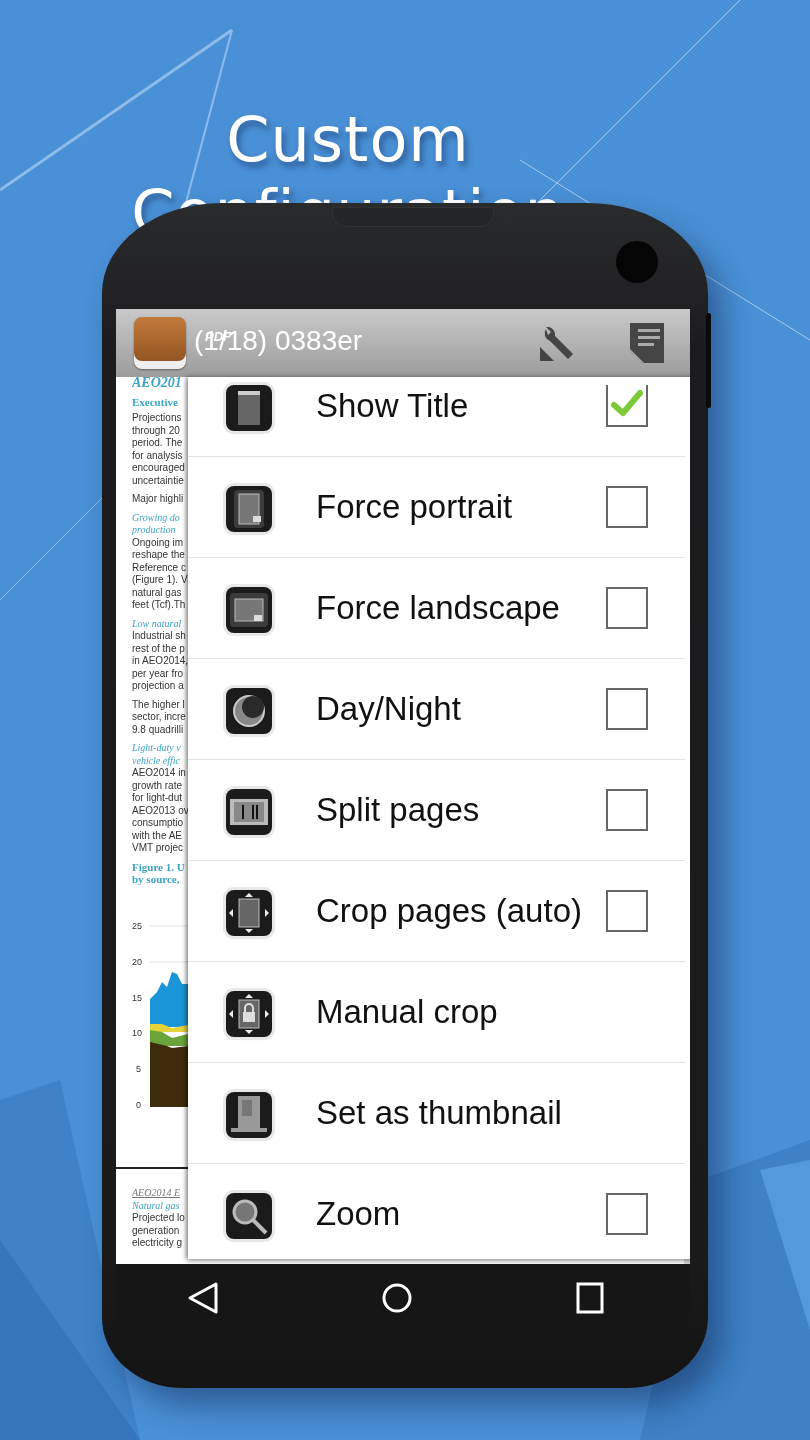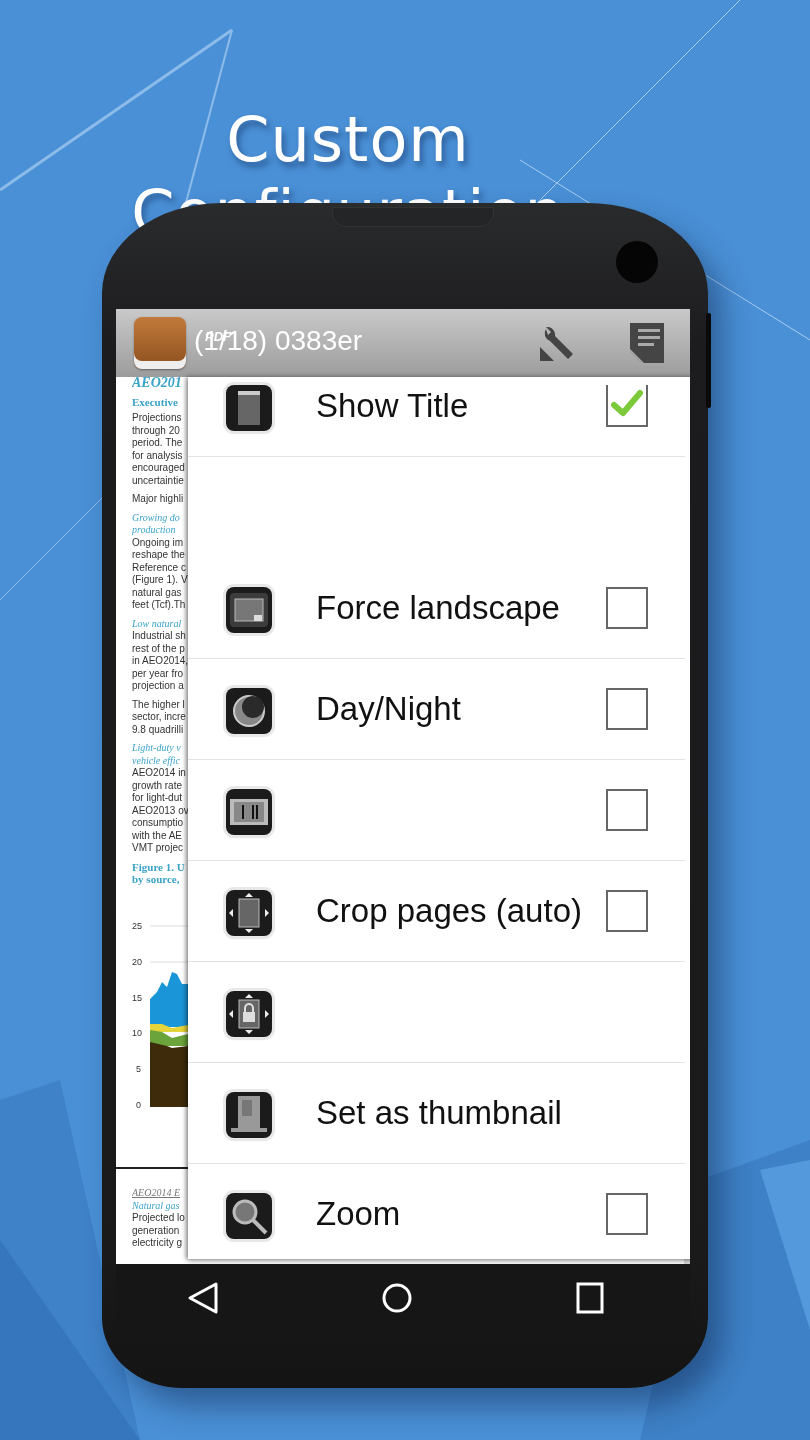--- a/index.html
+++ b/index.html
@@ -131,20 +131,29 @@
         <div class="menu-item" style="top: -20px;">
           <div class="menu-icon"><svg width="46" height="46" viewBox="0 0 46 46">
               <rect x="12" y="6" width="22" height="34" fill="#666"></rect>
               <rect x="12" y="6" width="22" height="4" fill="#ccc"></rect>
             </svg></div>
           <div class="menu-label">Show Title</div>
           <div class="checkbox" aria-checked="true" style="border-top: none;"><svg width="38" height="38" viewBox="0 0 38 38">
               <path d="M6,20 L15,28 L32,8" fill="none" stroke="#7cc93a" stroke-width="6" stroke-linecap="round" stroke-linejoin="round"></path>
             </svg></div>
         </div>
+        <div class="menu-item" style="top: 81px;">
+          <div class="menu-icon"><svg width="46" height="46" viewBox="0 0 46 46">
+              <rect x="8" y="4" width="30" height="38" rx="4" fill="#3c3c3c"></rect>
+              <rect x="13" y="8" width="20" height="30" fill="#777" stroke="#bbb"></rect>
+              <rect x="27" y="30" width="8" height="6" fill="#ddd"></rect>
+            </svg></div>
+          <div class="menu-label">Force portrait</div>
+          <div class="checkbox" aria-checked="false"></div>
+        </div>
         <div class="menu-item" style="top: 182px;">
           <div class="menu-icon"><svg width="46" height="46" viewBox="0 0 46 46">
               <rect x="4" y="6" width="38" height="34" rx="4" fill="#3c3c3c"></rect>
               <rect x="9" y="12" width="28" height="22" fill="#777" stroke="#bbb"></rect>
               <rect x="28" y="28" width="8" height="6" fill="#ddd"></rect>
             </svg></div>
           <div class="menu-label">Force landscape</div>
           <div class="checkbox" aria-checked="false"></div>
         </div>
         <div class="menu-item" style="top: 283px;">
@@ -156,37 +165,39 @@
           <div class="checkbox" aria-checked="false"></div>
         </div>
         <div class="menu-item" style="top: 384px;">
           <div class="menu-icon"><svg width="46" height="46" viewBox="0 0 46 46">
               <rect x="4" y="10" width="38" height="26" fill="#bbb"></rect>
               <rect x="8" y="13" width="30" height="20" fill="#888"></rect>
               <rect x="16" y="16" width="2" height="14" fill="#111"></rect>
               <rect x="26" y="16" width="2" height="14" fill="#111"></rect>
               <rect x="30" y="16" width="2" height="14" fill="#111"></rect>
             </svg></div>
+          <div class="menu-label">Split pages</div>
           <div class="checkbox" aria-checked="false"></div>
         </div>
         <div class="menu-item" style="top: 485px; padding-left: 28px;">
           <div class="menu-icon"><svg width="46" height="46" viewBox="0 0 46 46">
               <rect x="13" y="9" width="20" height="28" fill="#666" stroke="#bbb"></rect>
               <path d="M23,3 l-4,4 h8z M23,43 l-4,-4 h8z M3,23 l4,-4 v8z M43,23 l-4,-4 v8z" fill="#eee"></path>
             </svg></div>
           <div class="menu-label">Crop pages (auto)</div>
           <div class="checkbox" aria-checked="false"></div>
         </div>
         <div class="menu-item" style="top: 586px;">
           <div class="menu-icon"><svg width="46" height="46" viewBox="0 0 46 46">
               <rect x="13" y="9" width="20" height="28" fill="#666" stroke="#bbb"></rect>
               <rect x="17" y="21" width="12" height="10" fill="#ddd"></rect>
               <path d="M19,21 v-4 a4,4 0 0 1 8,0 v4" fill="none" stroke="#ddd" stroke-width="2"></path>
               <path d="M23,3 l-4,4 h8z M23,43 l-4,-4 h8z M3,23 l4,-4 v8z M43,23 l-4,-4 v8z" fill="#eee"></path>
             </svg></div>
+          <div class="menu-label">Manual crop</div>
         </div>
         <div class="menu-item" style="top: 687px;">
           <div class="menu-icon"><svg width="46" height="46" viewBox="0 0 46 46">
               <rect x="12" y="4" width="22" height="32" fill="#999"></rect>
               <rect x="16" y="8" width="10" height="16" fill="#777"></rect>
               <rect x="5" y="36" width="36" height="4" fill="#999"></rect>
             </svg></div>
           <div class="menu-label">Set as thumbnail</div>
         </div>
         <div class="menu-item" style="top: 788px;">

